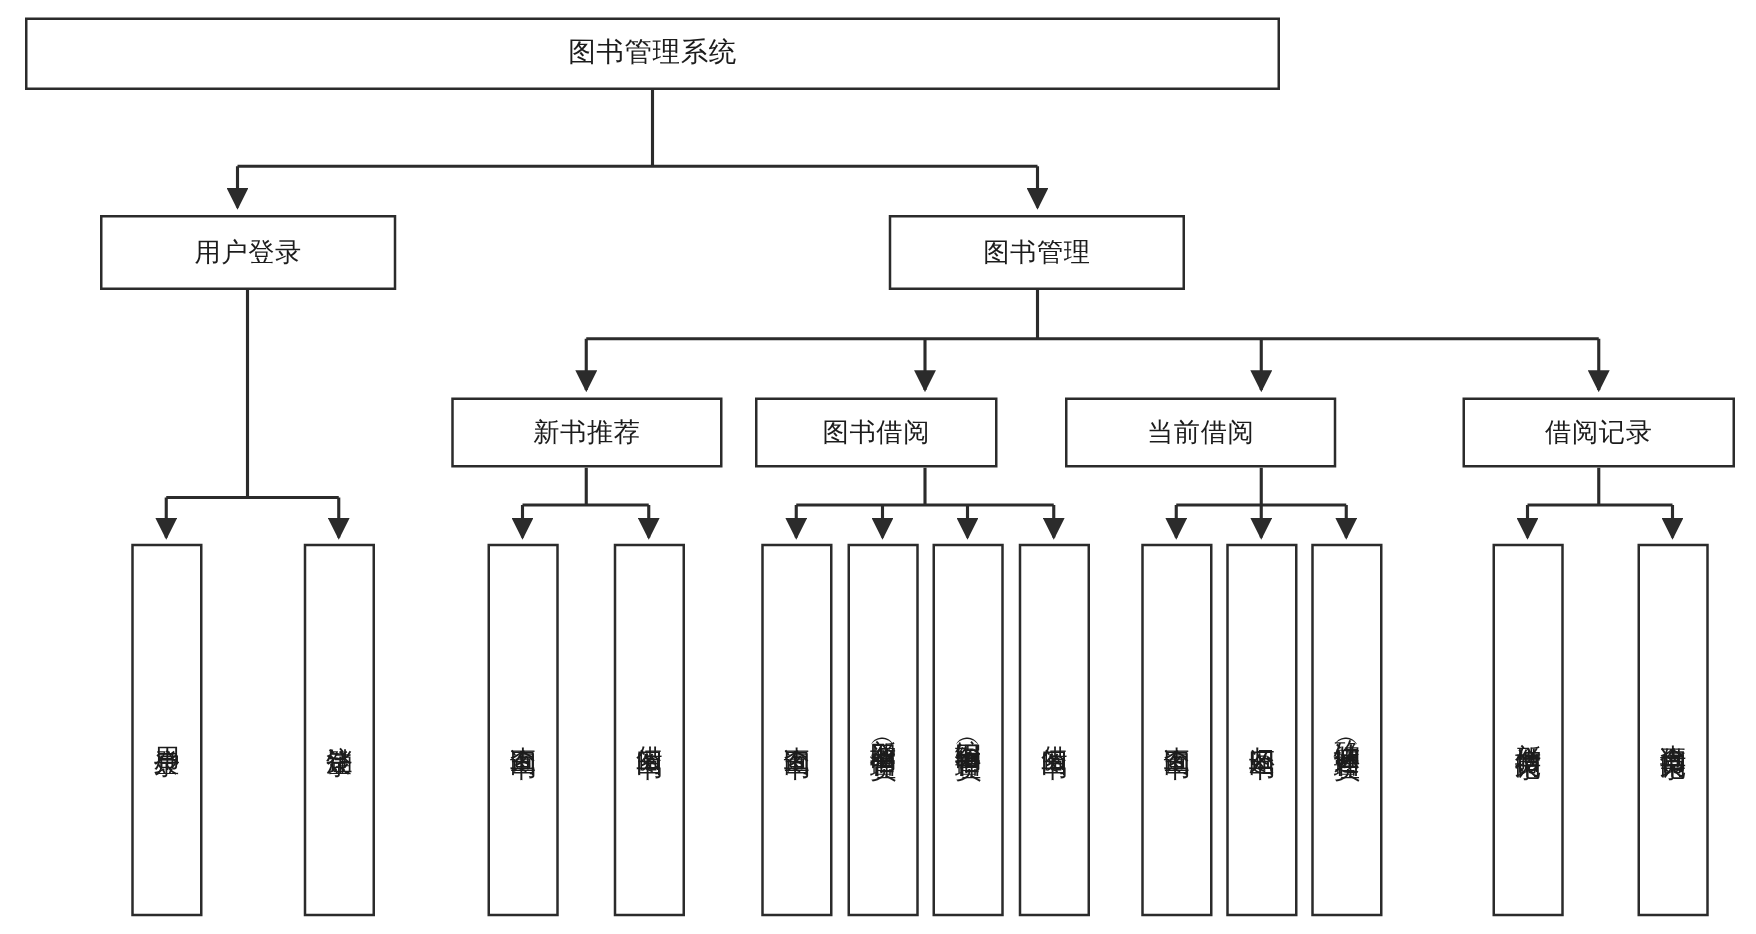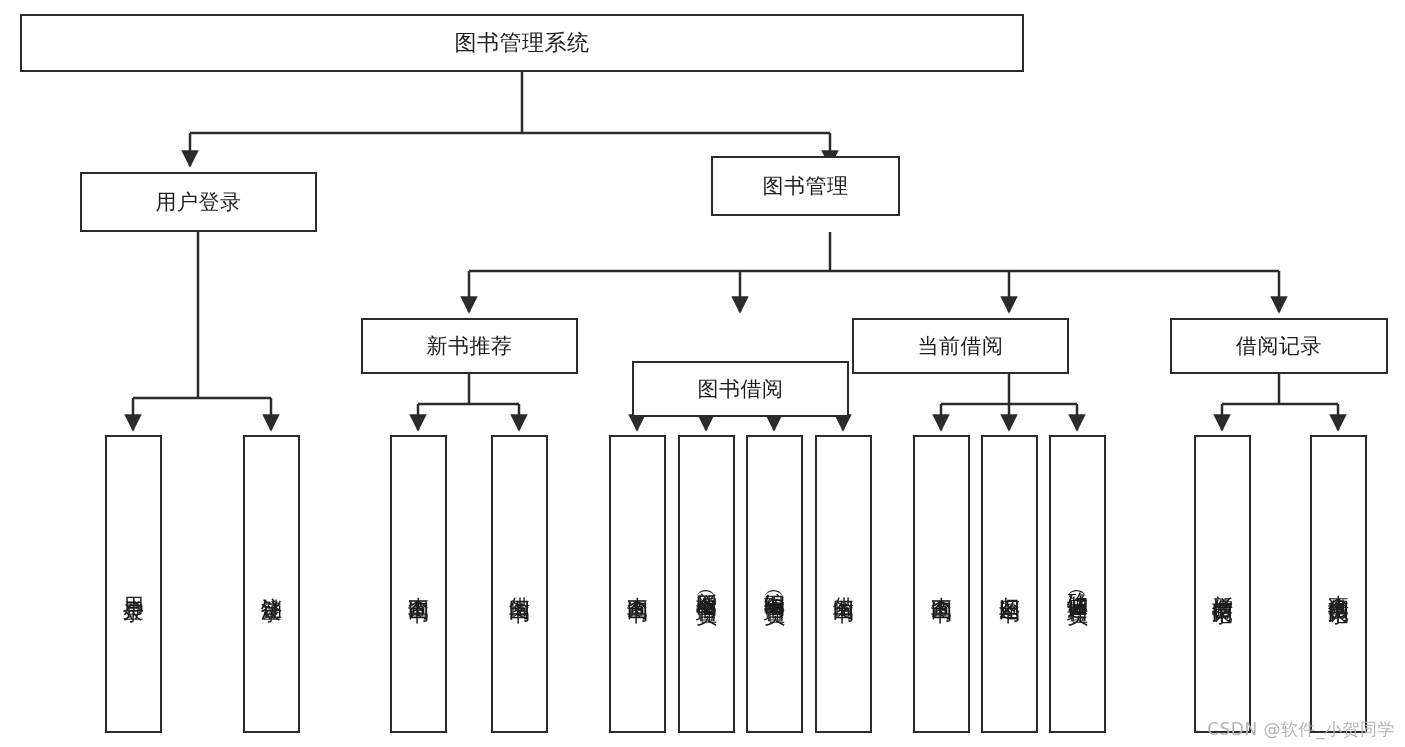--- a/index.html
+++ b/index.html
@@ -126,28 +126,28 @@
     </g>
   </svg>
 
   <div class="node root" style="left:20px; top:14px; width:1004px; height:58px;align-items:center;">
     <span class="label">图书管理系统</span>
   </div>
 
   <div class="node" style="left:80px; top:172px; width:237px; height:60px;">
     <span class="label">用户登录</span>
   </div>
-  <div class="node" style="left:711px; top:156px; width:189px; height:60px;">
+  <div class="node" style="left:711px; top:172px; width:237px; height:60px;">
     <span class="label">图书管理</span>
   </div>
 
   <div class="node" style="left:361px; top:318px; width:217px; height:56px;">
     <span class="label">新书推荐</span>
   </div>
-  <div class="node" style="left:632px; top:318px; width:217px; height:56px;margin-top:43px;">
+  <div class="node" style="left:604px; top:318px; width:194px; height:56px;">
     <span class="label">图书借阅</span>
   </div>
   <div class="node" style="left:852px; top:318px; width:217px; height:56px;">
     <span class="label">当前借阅</span>
   </div>
   <div class="node" style="left:1170px; top:318px; width:218px; height:56px;">
     <span class="label">借阅记录</span>
   </div>
 
   <div class="node leaf" style="left:105px; top:435px; width:57px; height:298px;">
@@ -187,15 +187,14 @@
     <span class="label">确认归还（管理员）</span>
   </div>
 
   <div class="node leaf" style="left:1194px; top:435px; width:57px; height:298px;">
     <span class="label">新增借阅记录</span>
   </div>
   <div class="node leaf" style="left:1310px; top:435px; width:57px; height:298px;">
     <span class="label">查询借阅记录</span>
   </div>
 
-  <div class="watermark">CSDN @软件_小贺同学</div>
 
 </div>
 
 </body></html>

